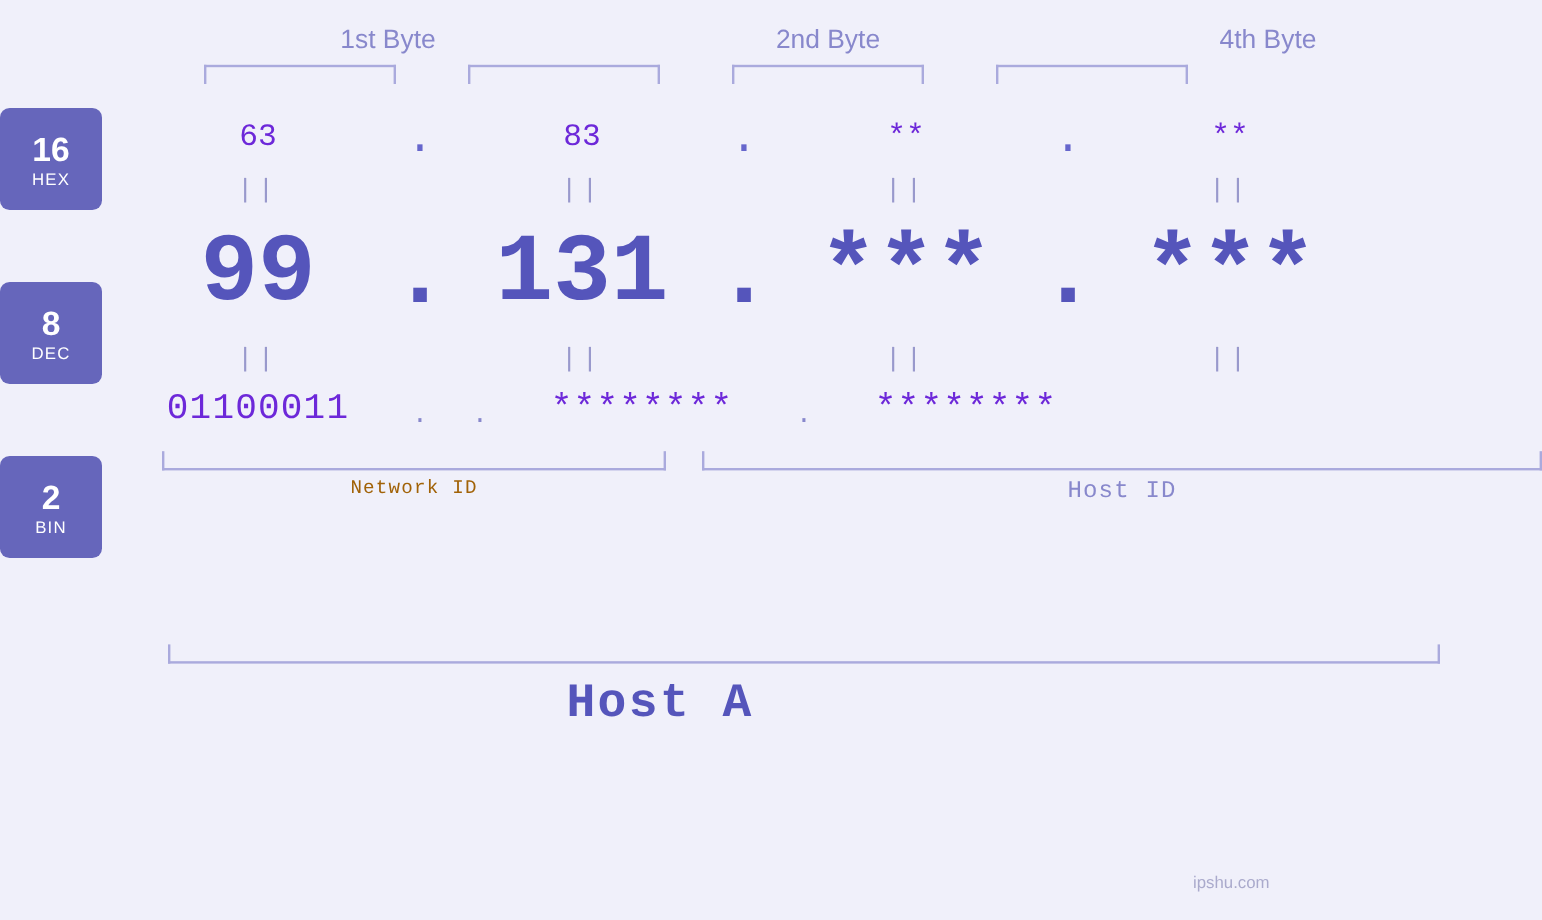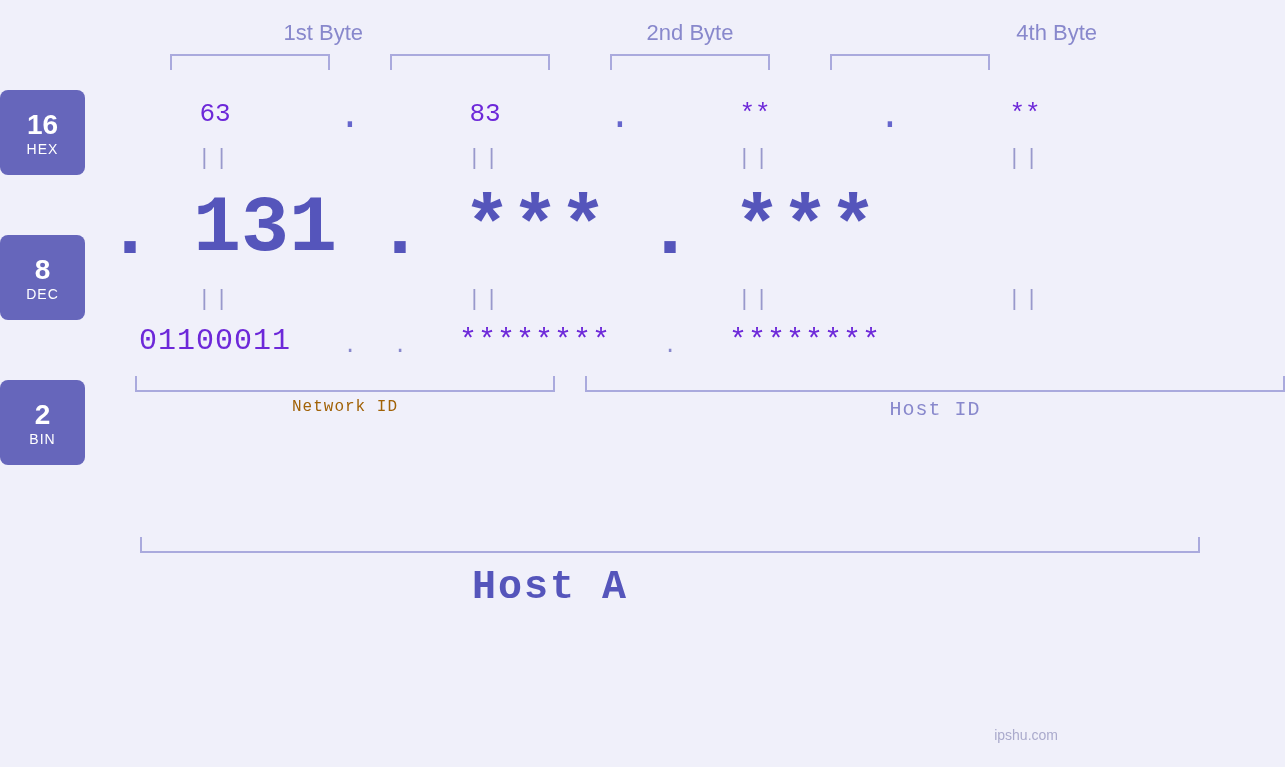--- a/index.html
+++ b/index.html
@@ -265,20 +265,21 @@
         <div class="equals-cell">||</div>
         <div class="equals-dot-cell"></div>
         <div class="equals-cell">||</div>
         <div class="equals-dot-cell"></div>
         <div class="equals-cell">||</div>
         <div class="equals-dot-cell"></div>
         <div class="equals-cell">||</div>
       </div>
 
       <div class="values-row dec-row">
+        <div class="value-cell">99</div>
         <div class="dot-cell sep-dot" style="font-size:80px;font-weight:bold;">.</div>
         <div class="value-cell">131</div>
         <div class="dot-cell sep-dot" style="font-size:80px;font-weight:bold;">.</div>
         <div class="value-cell">***</div>
         <div class="dot-cell sep-dot" style="font-size:80px;font-weight:bold;">.</div>
         <div class="value-cell">***</div>
       </div>
 
       <div class="equals-row">
         <div class="equals-cell">||</div>

